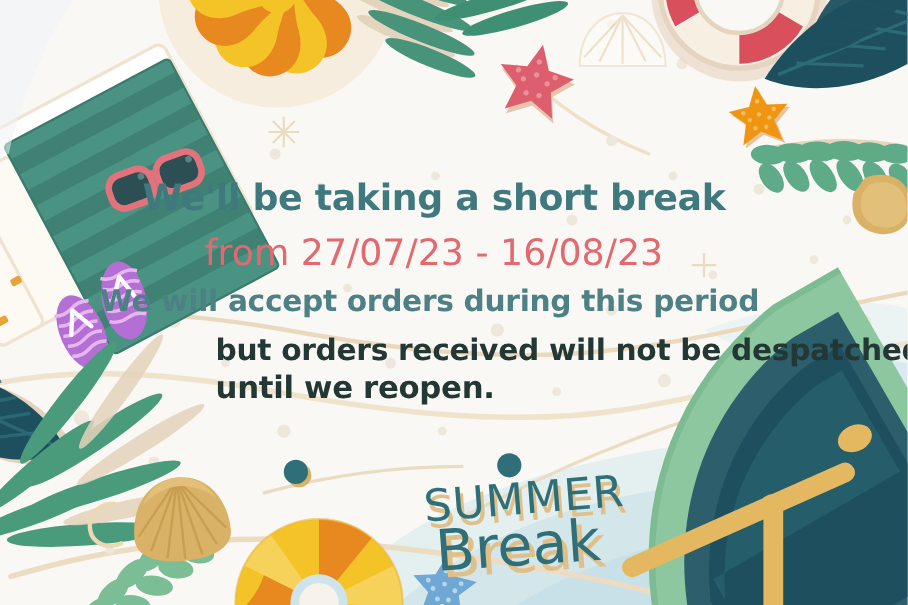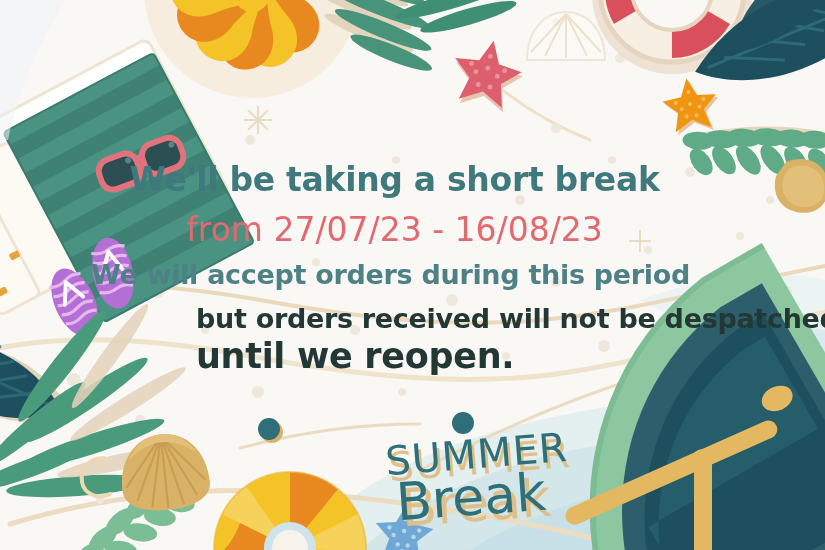--- a/index.html
+++ b/index.html
@@ -41,21 +41,21 @@
     left:0;top:259px;width:825px;text-align:center;
     font-size:27px;color:#4d8185;
     transform:translateX(-22px);
   }
   #line4{
     left:196px;top:303px;
     font-size:27px;color:#233734;
   }
   #line5{
     left:196px;top:336px;
-    font-size:35px;color:#233734;
+    font-size:28px;color:#233734;
   }
 
   
   #logo{
     position:absolute;left:355px;top:418px;width:260px;height:110px;
   }
   .logoword{
     position:absolute;white-space:nowrap;
     font-family:"DejaVu Sans", sans-serif;
   }

